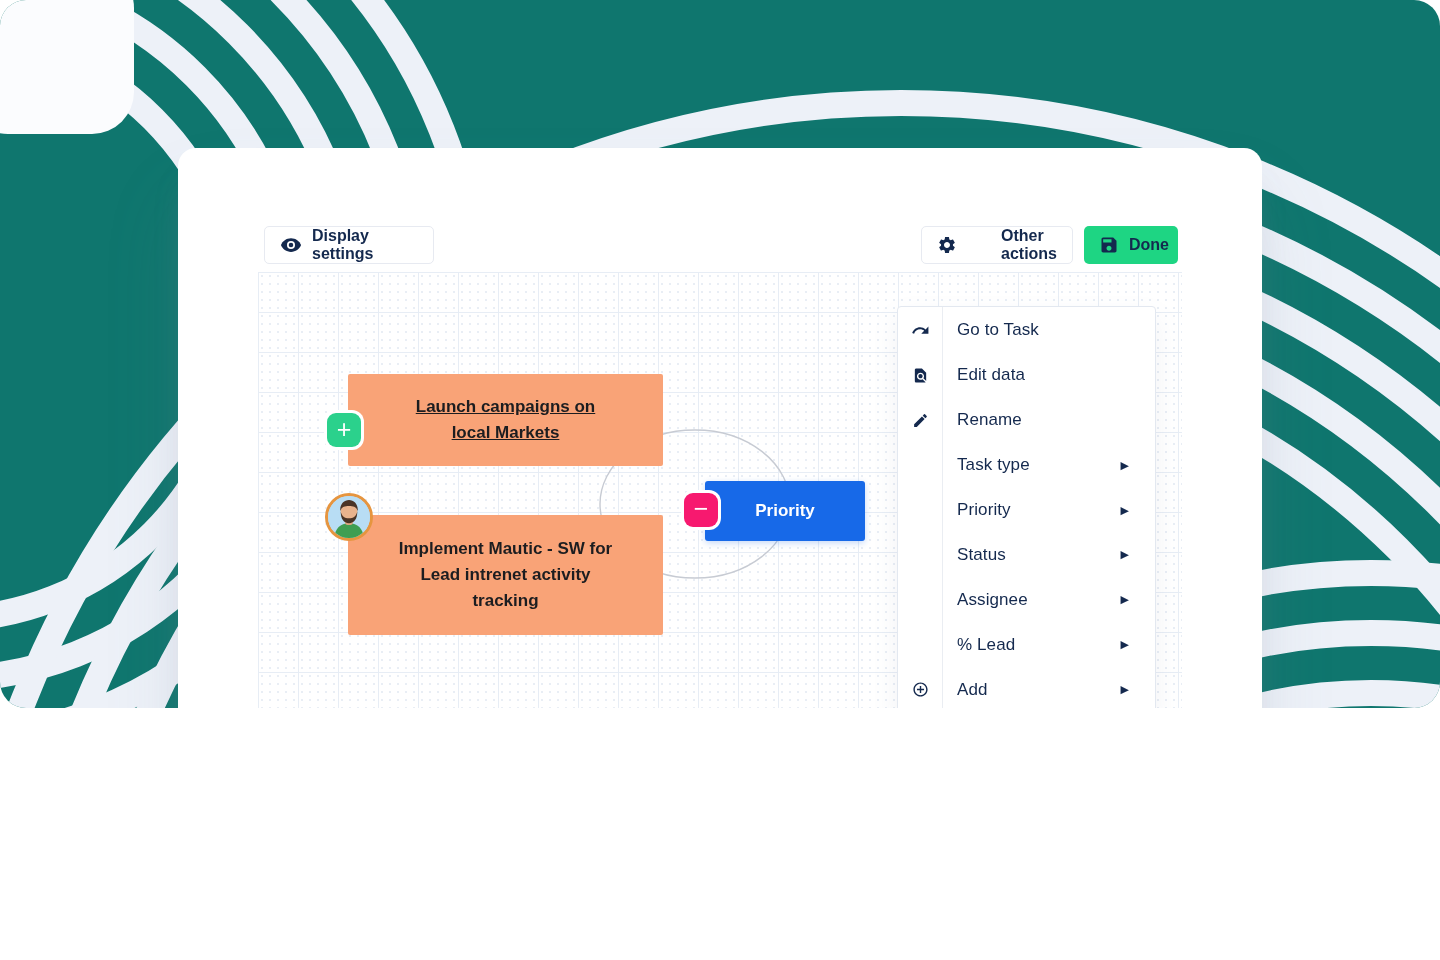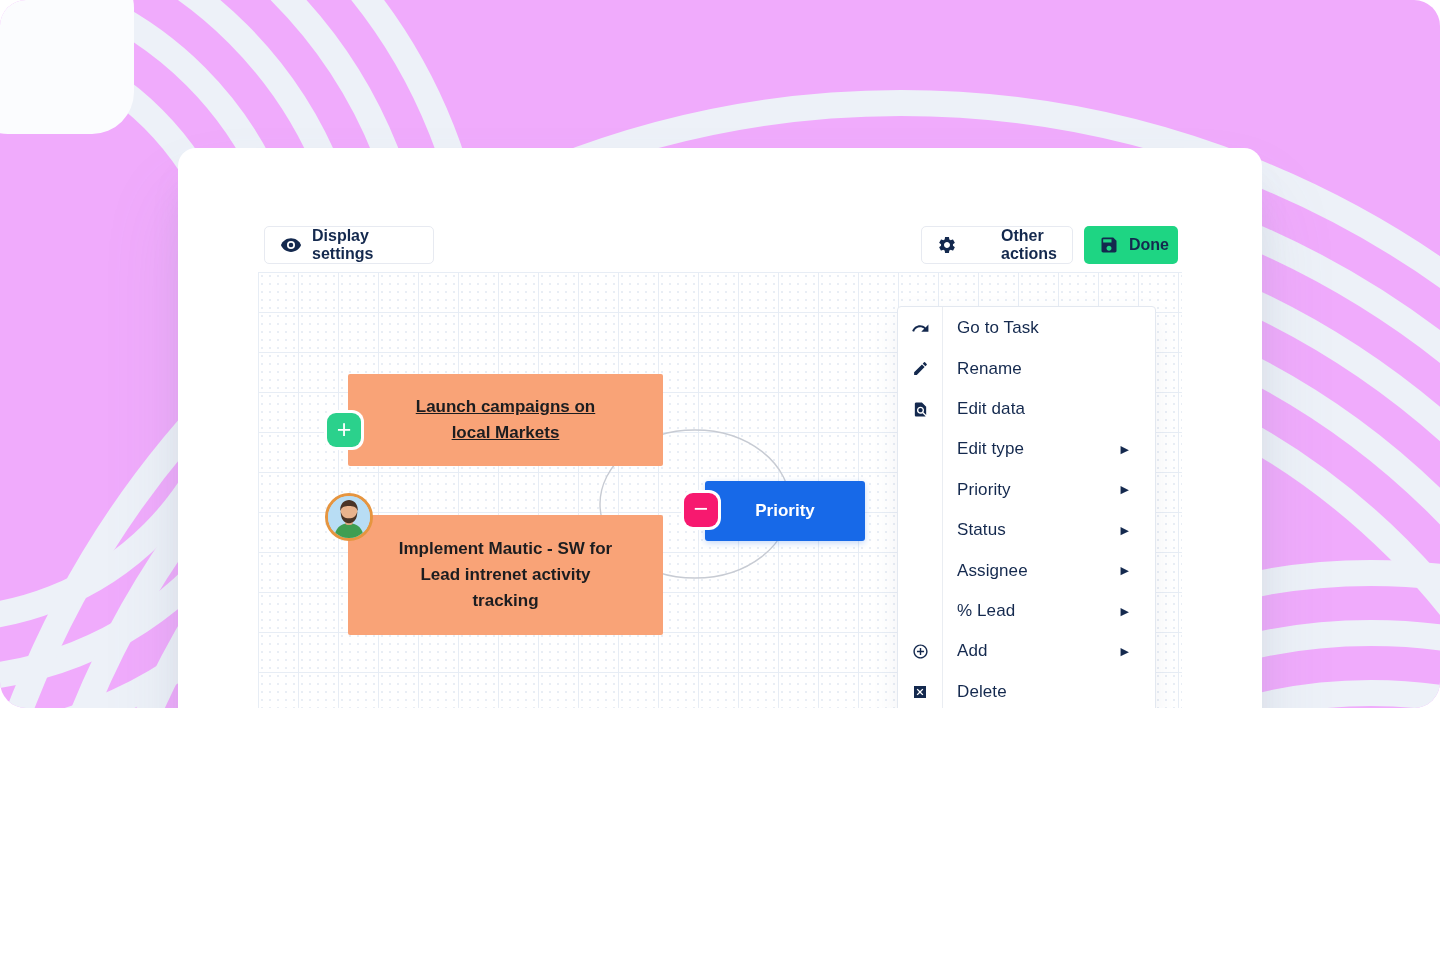--- a/index.html
+++ b/index.html
@@ -1,17 +1,17 @@
 <!DOCTYPE html>
 <html><head>
 <meta charset="utf-8">
 <style>
   html,body{margin:0;padding:0;background:#fff;}
   body{width:1440px;height:960px;font-family:"Liberation Sans",sans-serif;}
-  .page{position:relative;width:1440px;height:708px;background:#f0abfc;overflow:hidden;border-radius:26px;}
+  .page{position:relative;width:1440px;height:708px;background:#0f766e;overflow:hidden;border-radius:26px;}
 
   
   .ring{position:absolute;border-radius:50%;border:26px solid #edf1f8;}
   .tile{position:absolute;left:-34px;top:-34px;width:168px;height:168px;border-radius:42px;background:#fbfcfe;}
 
   
   .card{position:absolute;left:178px;top:148px;width:1084px;height:668px;background:#fff;border-radius:18px;
         box-shadow:0 26px 36px -14px rgba(125,136,160,.28),0 50px 80px rgba(125,136,160,.12);}
 
   
@@ -165,38 +165,38 @@
           <svg width="19" height="19" viewBox="0 0 24 24">
               <path fill="#14294e" d="M18.4 10.6C16.55 8.99 14.15 8 11.5 8c-4.65 0-8.58 3.03-9.96 7.22L3.9 16c1.05-3.19 4.05-5.5 7.6-5.5 1.95 0 3.73.72 5.12 1.88L13 16h9V7l-3.6 3.6z"></path>
             </svg>
         </span>
         <span class="mi-label">Go to Task</span>
       </div>
 
       <div class="mi">
         <span class="mi-icon">
           <svg width="17" height="17" viewBox="0 0 24 24">
+              <path fill="#14294e" d="M20 19.59V8l-6-6H6c-1.1 0-1.99.9-1.99 2L4 20c0 1.1.89 2 1.99 2H18c.45 0 .85-.15 1.19-.4l-4.43-4.43c-.8.52-1.74.83-2.76.83-2.76 0-5-2.24-5-5s2.24-5 5-5 5 2.24 5 5c0 1.02-.31 1.96-.83 2.75L20 19.59zM9 13c0 1.66 1.34 3 3 3s3-1.34 3-3-1.34-3-3-3-3 1.34-3 3z"></path>
+            </svg>
+        </span>
+        <span class="mi-label">Edit data</span>
+      </div>
+
+      <div class="mi">
+        <span class="mi-icon">
+          <svg width="17" height="17" viewBox="0 0 24 24">
               <path fill="#14294e" d="M3 17.25V21h3.75L17.81 9.94l-3.75-3.75L3 17.25zM20.71 7.04c.39-.39.39-1.02 0-1.41l-2.34-2.34a.9959.9959 0 0 0-1.41 0l-1.83 1.83 3.75 3.75 1.83-1.83z"></path>
             </svg>
         </span>
         <span class="mi-label">Rename</span>
       </div>
 
       <div class="mi">
-        <span class="mi-icon">
-          <svg width="17" height="17" viewBox="0 0 24 24">
-              <path fill="#14294e" d="M20 19.59V8l-6-6H6c-1.1 0-1.99.9-1.99 2L4 20c0 1.1.89 2 1.99 2H18c.45 0 .85-.15 1.19-.4l-4.43-4.43c-.8.52-1.74.83-2.76.83-2.76 0-5-2.24-5-5s2.24-5 5-5 5 2.24 5 5c0 1.02-.31 1.96-.83 2.75L20 19.59zM9 13c0 1.66 1.34 3 3 3s3-1.34 3-3-1.34-3-3-3-3 1.34-3 3z"></path>
-            </svg>
-        </span>
-        <span class="mi-label">Edit data</span>
-      </div>
-
-      <div class="mi">
-        <span class="mi-icon"></span>
-        <span class="mi-label">Edit type</span>
+        <span class="mi-icon"></span>
+        <span class="mi-label">Task type</span>
         <span class="mi-chevron">▶</span>
       </div>
 
       <div class="mi">
         <span class="mi-icon"></span>
         <span class="mi-label">Priority</span>
         <span class="mi-chevron">▶</span>
       </div>
 
       <div class="mi">
@@ -220,24 +220,16 @@
       <div class="mi">
         <span class="mi-icon">
           <svg width="17" height="17" viewBox="0 0 24 24">
               <path fill="#14294e" d="M13 7h-2v4H7v2h4v4h2v-4h4v-2h-4V7zm-1-5C6.48 2 2 6.48 2 12s4.48 10 10 10 10-4.48 10-10S17.52 2 12 2zm0 18c-4.41 0-8-3.59-8-8s3.59-8 8-8 8 3.59 8 8-3.59 8-8 8z"></path>
             </svg>
         </span>
         <span class="mi-label">Add</span>
         <span class="mi-chevron">▶</span>
       </div>
 
-      <div class="mi">
-        <span class="mi-icon">
-          <svg width="16" height="16" viewBox="0 0 24 24">
-              <path fill="#14294e" d="M3 3v18h18V3H3zm14 12.59L15.59 17 12 13.41 8.41 17 7 15.59 10.59 12 7 8.41 8.41 7 12 10.59 15.59 7 17 8.41 13.41 12 17 15.59z"></path>
-            </svg>
-        </span>
-        <span class="mi-label">Delete</span>
-      </div>
 
     </div>
   </div>
 </div>
 
 </body></html>

